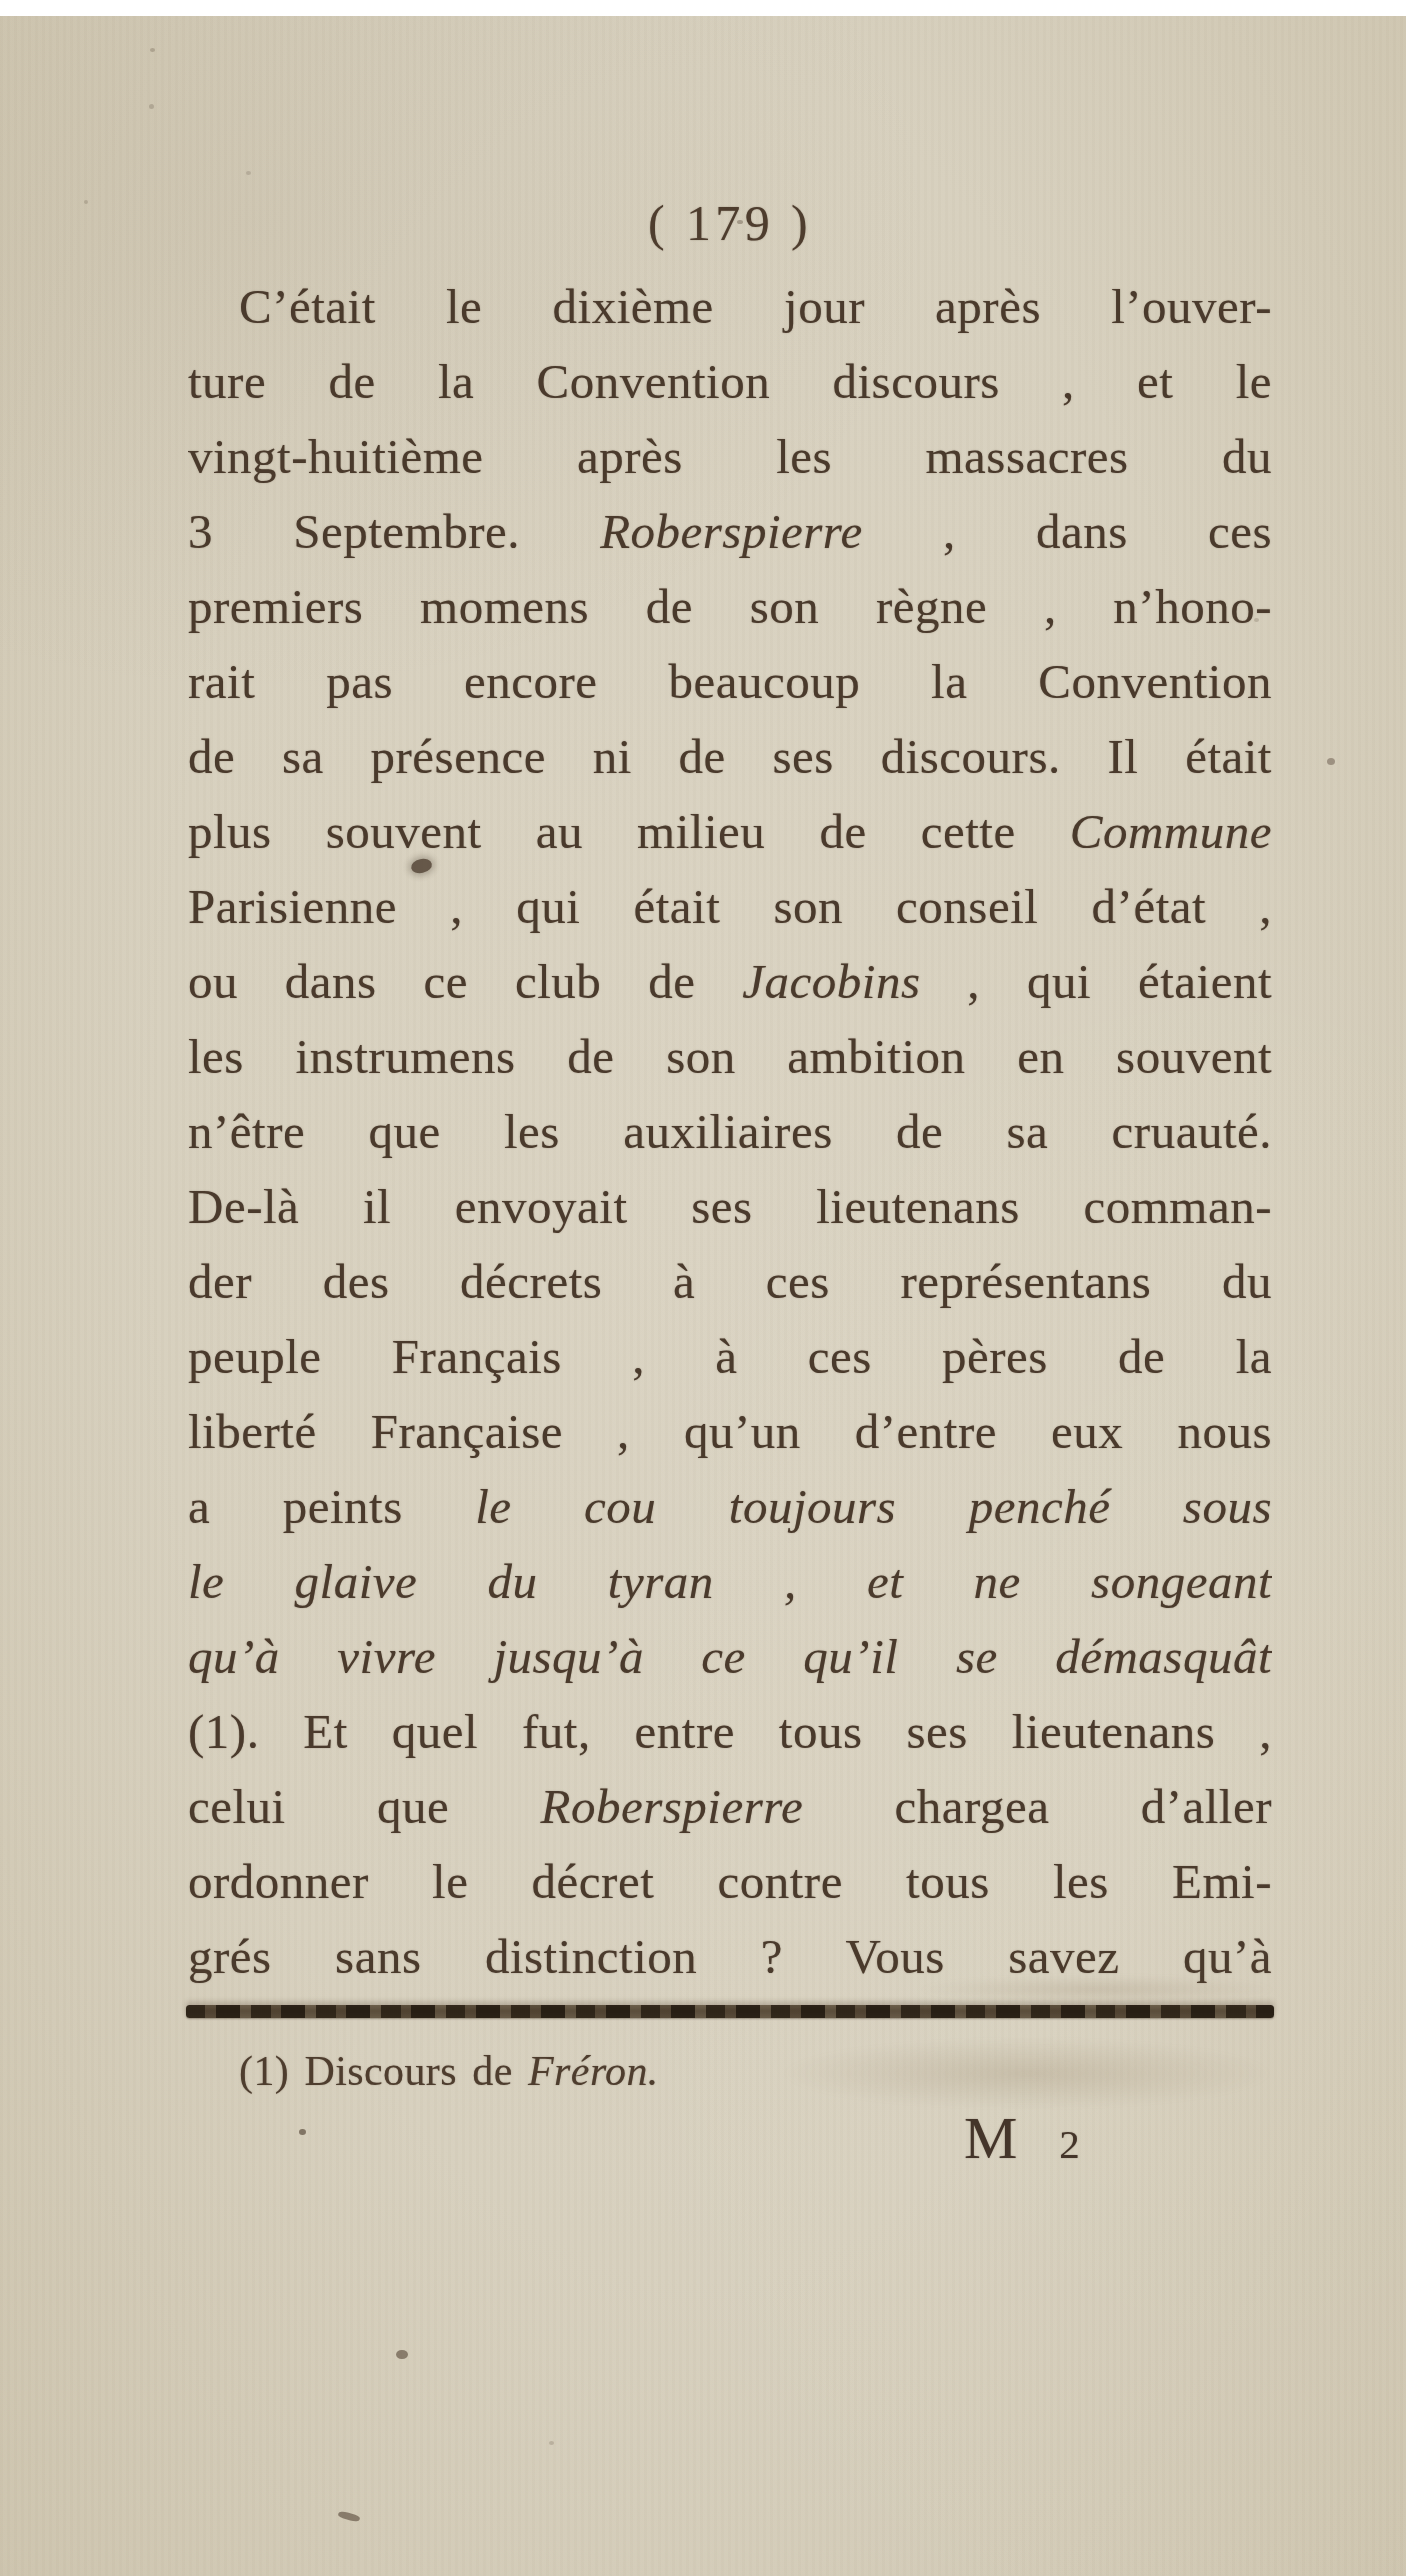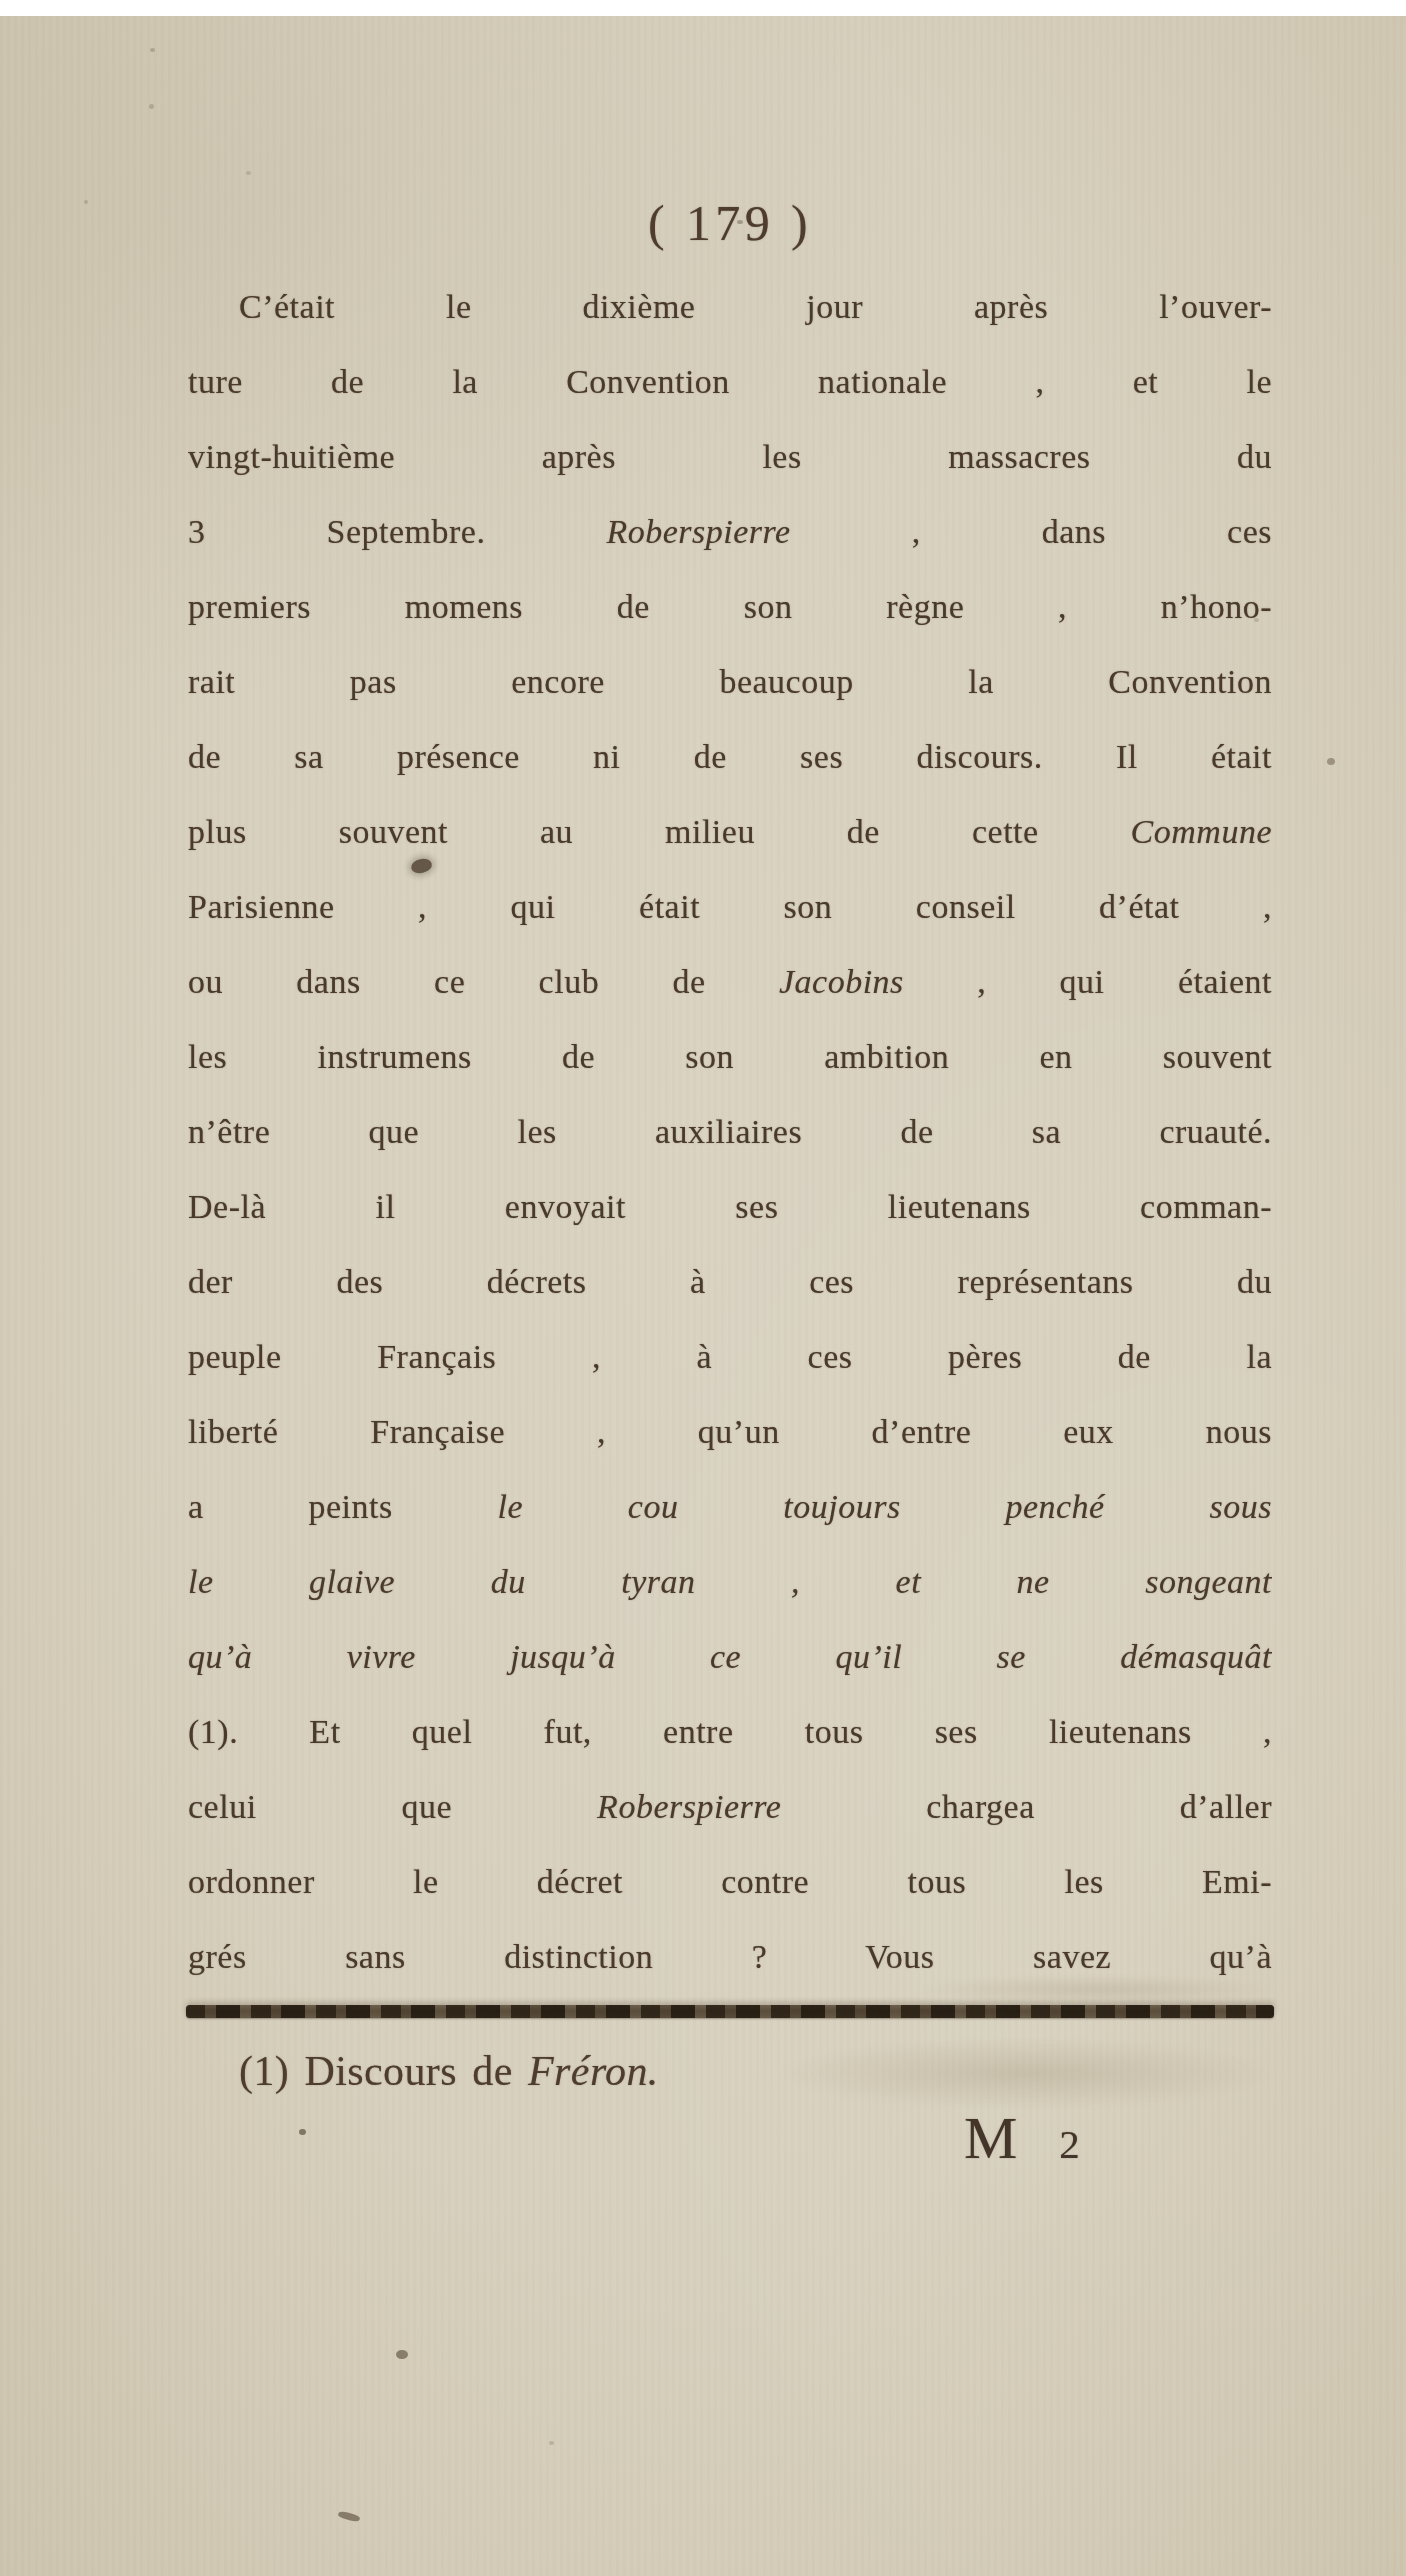--- a/index.html
+++ b/index.html
@@ -25,21 +25,21 @@
     text-align: center;
     font-size: 50px; line-height: 65px;
     letter-spacing: 4.4px;
     color: #4e3d2e;
     text-shadow: 0 0 1.3px rgba(74,58,44,0.55);
   }
 
   .text-block {
     position: absolute;
     left: 188px; top: 253px; width: 1084px;
-    font-size: 34px;
+    font-size: 49px;
     color: #4a3a2c;
     text-shadow: 0 0 1.3px rgba(74,58,44,0.5);
     letter-spacing: 0.5px;
   }
   .line {
     height: 75px; line-height: 75px;
     overflow: hidden;
     text-align: justify;
   }
   .line::after { content: ""; display: inline-block; width: 100%; height: 0; }
@@ -93,21 +93,21 @@
 </style>
 </head>
 <body>
 
 <div class="page">
 
   <div class="page-number">( 179 )</div>
 
   <div class="text-block" id="text-block">
       <div class="line indent"><span class="rm">C’était le dixième jour après l’ouver-</span></div>
-      <div class="line"><span class="rm">ture de la Convention nationale , et le</span></div>
+      <div class="line"><span class="rm">ture de la Convention discours , et le</span></div>
       <div class="line"><span class="rm">vingt-huitième après les massacres du</span></div>
       <div class="line"><span class="rm">3 Septembre. </span><span class="it">Roberspierre</span><span class="rm"> , dans ces</span></div>
       <div class="line"><span class="rm">premiers momens de son règne , n’hono-</span></div>
       <div class="line"><span class="rm">rait pas encore beaucoup la Convention</span></div>
       <div class="line"><span class="rm">de sa présence ni de ses discours. Il était</span></div>
       <div class="line"><span class="rm">plus souvent au milieu de cette </span><span class="it">Commune</span></div>
       <div class="line"><span class="rm">Parisienne , qui était son conseil d’état ,</span></div>
       <div class="line"><span class="rm">ou dans ce club de </span><span class="it">Jacobins</span><span class="rm"> , qui étaient</span></div>
       <div class="line"><span class="rm">les instrumens de son ambition en souvent</span></div>
       <div class="line"><span class="rm">n’être que les auxiliaires de sa cruauté.</span></div>

